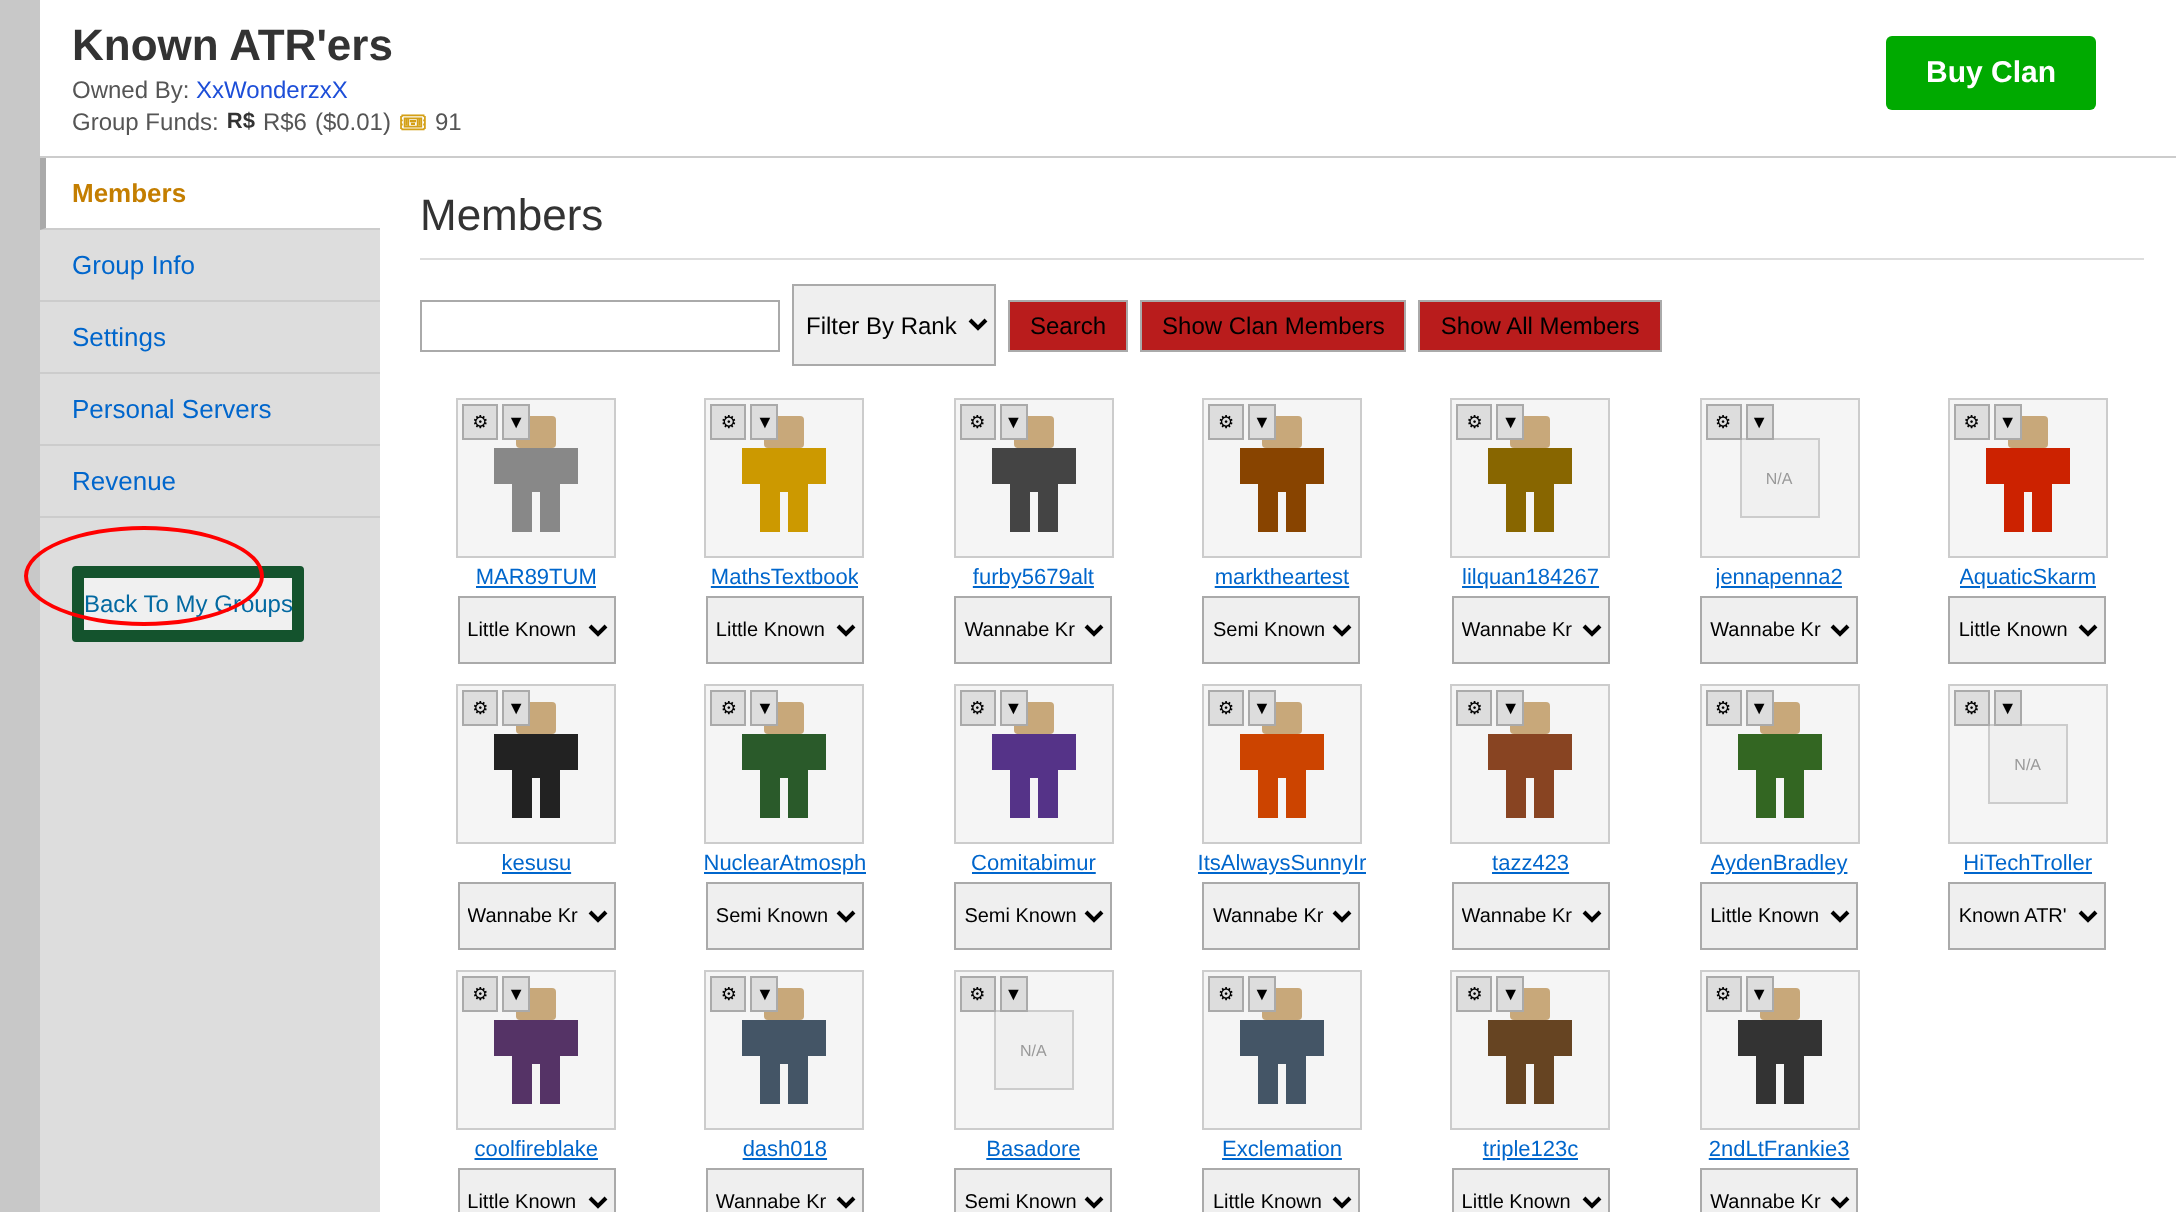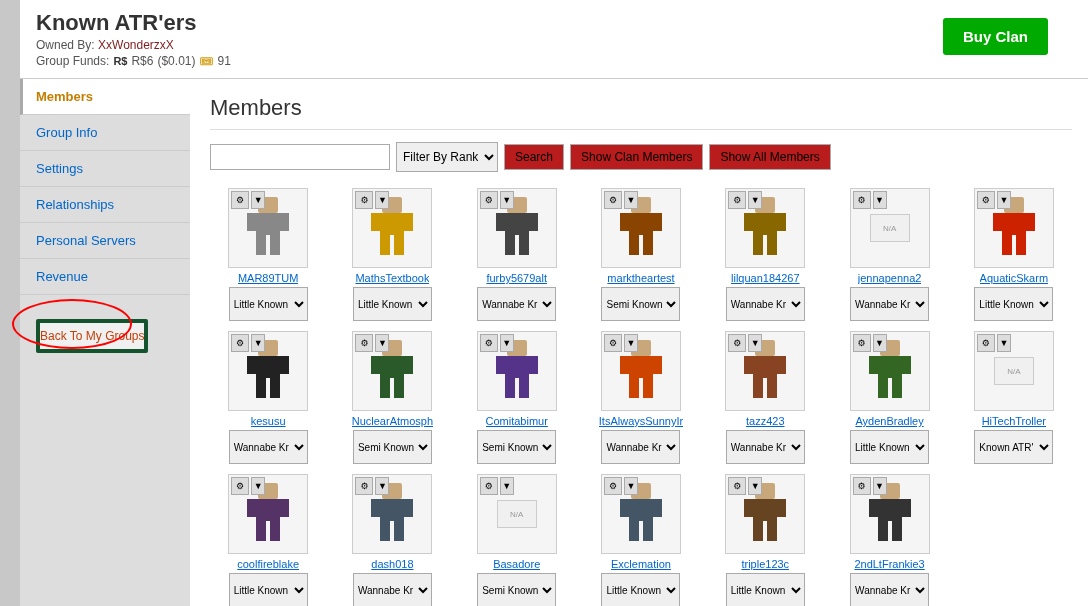--- a/index.html
+++ b/index.html
@@ -4,30 +4,30 @@
   <style>
     * { box-sizing: border-box; margin: 0; padding: 0; }
     body { font-family: Arial, sans-serif; font-size: 13px; background: #c8c8c8; color: #333; }
 
     #app { display: flex; flex-direction: column; width: 1088px; min-height: 606px; background: #c8c8c8; margin-left: 20px; }
 
     
     #header { background: #fff; padding: 10px 16px 10px 16px; border-bottom: 1px solid #ccc; position: relative; }
     #header h1 { font-size: 22px; font-weight: bold; color: #333; }
     #header .owned-by { font-size: 12px; color: #555; margin-top: 2px; }
-    #header .owned-by a { color: #7f1d1d; text-decoration: none; }
+    #header .owned-by a { color: #1d4ed8; text-decoration: none; }
     #header .group-funds { font-size: 12px; color: #555; margin-top: 2px; display: flex; align-items: center; gap: 4px; }
     #buy-clan-btn { position: absolute; right: 60px; top: 18px; background: #00aa00; color: #fff; border: none; padding: 10px 20px; font-size: 15px; font-weight: bold; cursor: pointer; border-radius: 3px; }
 
     
     #sidebar { width: 170px; background: #ddd; padding: 0; flex-shrink: 0; }
     .sidebar-item { padding: 10px 16px; cursor: pointer; color: #0066cc; font-size: 13px; border-bottom: 1px solid #ccc; }
     .sidebar-item.active { background: #fff; border-left: 3px solid #aaa; color: #c47e00; font-weight: bold; padding-left: 13px; }
     #back-btn-container { padding: 16px; margin-top: 8px; }
-    #back-btn { border: 4px solid #14532d; background: #f0f0f0; padding: 6px 0; cursor: pointer; font-size: 12px; color: #c2410c; border-radius: 2px; }
+    #back-btn { border: 6px solid #14532d; background: #f0f0f0; padding: 6px 0; cursor: pointer; font-size: 12px; color: #0369a1; border-radius: 2px; }
     
     #back-btn-container { position: relative; }
     .red-circle { position: absolute; top: -4px; left: -8px; width: 120px; height: 50px; border: 2.5px solid red; border-radius: 50%; pointer-events: none; }
 
     
     #content { flex: 1; background: #fff; padding: 16px 20px; overflow-y: auto; }
     #content h2 { font-size: 22px; font-weight: normal; margin-bottom: 12px; color: #333; border-bottom: 1px solid #ddd; padding-bottom: 8px; }
 
     
     #search-bar { display: flex; align-items: center; gap: 6px; margin-bottom: 16px; }
@@ -38,21 +38,21 @@
     #members-grid { display: grid; grid-template-columns: repeat(7, 1fr); gap: 10px 8px; }
 
     .member-card { display: flex; flex-direction: column; align-items: center; text-align: center; }
     .member-avatar-box { width: 80px; height: 80px; border: 1px solid #ccc; background: #f5f5f5; display: flex; align-items: center; justify-content: center; position: relative; margin-bottom: 4px; }
     .member-controls { position: absolute; top: 2px; left: 2px; display: flex; gap: 2px; }
     .gear-btn { width: 18px; height: 18px; background: #ddd; border: 1px solid #aaa; cursor: pointer; font-size: 9px; display: flex; align-items: center; justify-content: center; }
     .arrow-btn { width: 14px; height: 18px; background: #ddd; border: 1px solid #aaa; cursor: pointer; font-size: 9px; display: flex; align-items: center; justify-content: center; }
     .member-name { font-size: 11px; color: #0066cc; cursor: pointer; margin-bottom: 3px; white-space: nowrap; overflow: hidden; text-overflow: ellipsis; max-width: 90px; }
     .rank-select { font-size: 10px; border: 1px solid #aaa; height: 34px; max-width: 90px; }
 
-    .na-box { width: 40px; height: 28px; border: 1px solid #ccc; background: #f0f0f0; display: flex; align-items: center; justify-content: center; font-size: 8px; color: #999; }
+    .na-box { width: 40px; height: 40px; border: 1px solid #ccc; background: #f0f0f0; display: flex; align-items: center; justify-content: center; font-size: 8px; color: #999; }
 
     
     #scrollbar { width: 16px; background: #999; }
 
     
     #statusbar { background: #222; color: #ccc; font-size: 11px; padding: 3px 8px; display: flex; justify-content: space-between; align-items: flex-start; }
     #statusbar .online { color: #00cc00; }
 
     .robux-icon { display: inline-block; color: #333; font-weight: bold; font-size: 11px; }
     .ticket-icon { display: inline-block; color: #d4a017; font-weight: bold; font-size: 11px; }
@@ -78,35 +78,34 @@
     </div>
     <button id="buy-clan-btn">Buy Clan</button>
   </div>
 
   <div style="display:flex; flex:1;">
 
     <div id="sidebar">
       <div class="sidebar-item active">Members</div>
       <div class="sidebar-item">Group Info</div>
       <div class="sidebar-item">Settings</div>
-      <div class="sidebar-item">Relationships</div>
       <div class="sidebar-item">Personal Servers</div>
       <div class="sidebar-item">Revenue</div>
       <div id="back-btn-container">
         <div class="red-circle"></div>
         <button id="back-btn">Back To My Groups</button>
       </div>
     </div>
 
     <div id="content">
       <h2>Members</h2>
 
       <div id="search-bar">
         <input type="text" id="search-input" style="width: 180px; height: 26px; border: 1px solid rgb(170, 170, 170); padding: 2px 4px; font-size: 12px;">
-        <select style="height:30px;border:1px solid #aaa;font-size:12px;padding:2px 2px;">
+        <select style="height:41px;border:1px solid #aaa;font-size:12px;padding:2px 2px;">
           <option>Filter By Rank</option>
           <option>Little Known</option>
           <option>Wannabe Kr</option>
           <option>Semi Known</option>
           <option>Known ATR'</option>
           <option>ATR Leader</option>
         </select>
         <button class="search-btn">Search</button>
         <button class="search-btn">Show Clan Members</button>
         <button class="search-btn">Show All Members</button>

